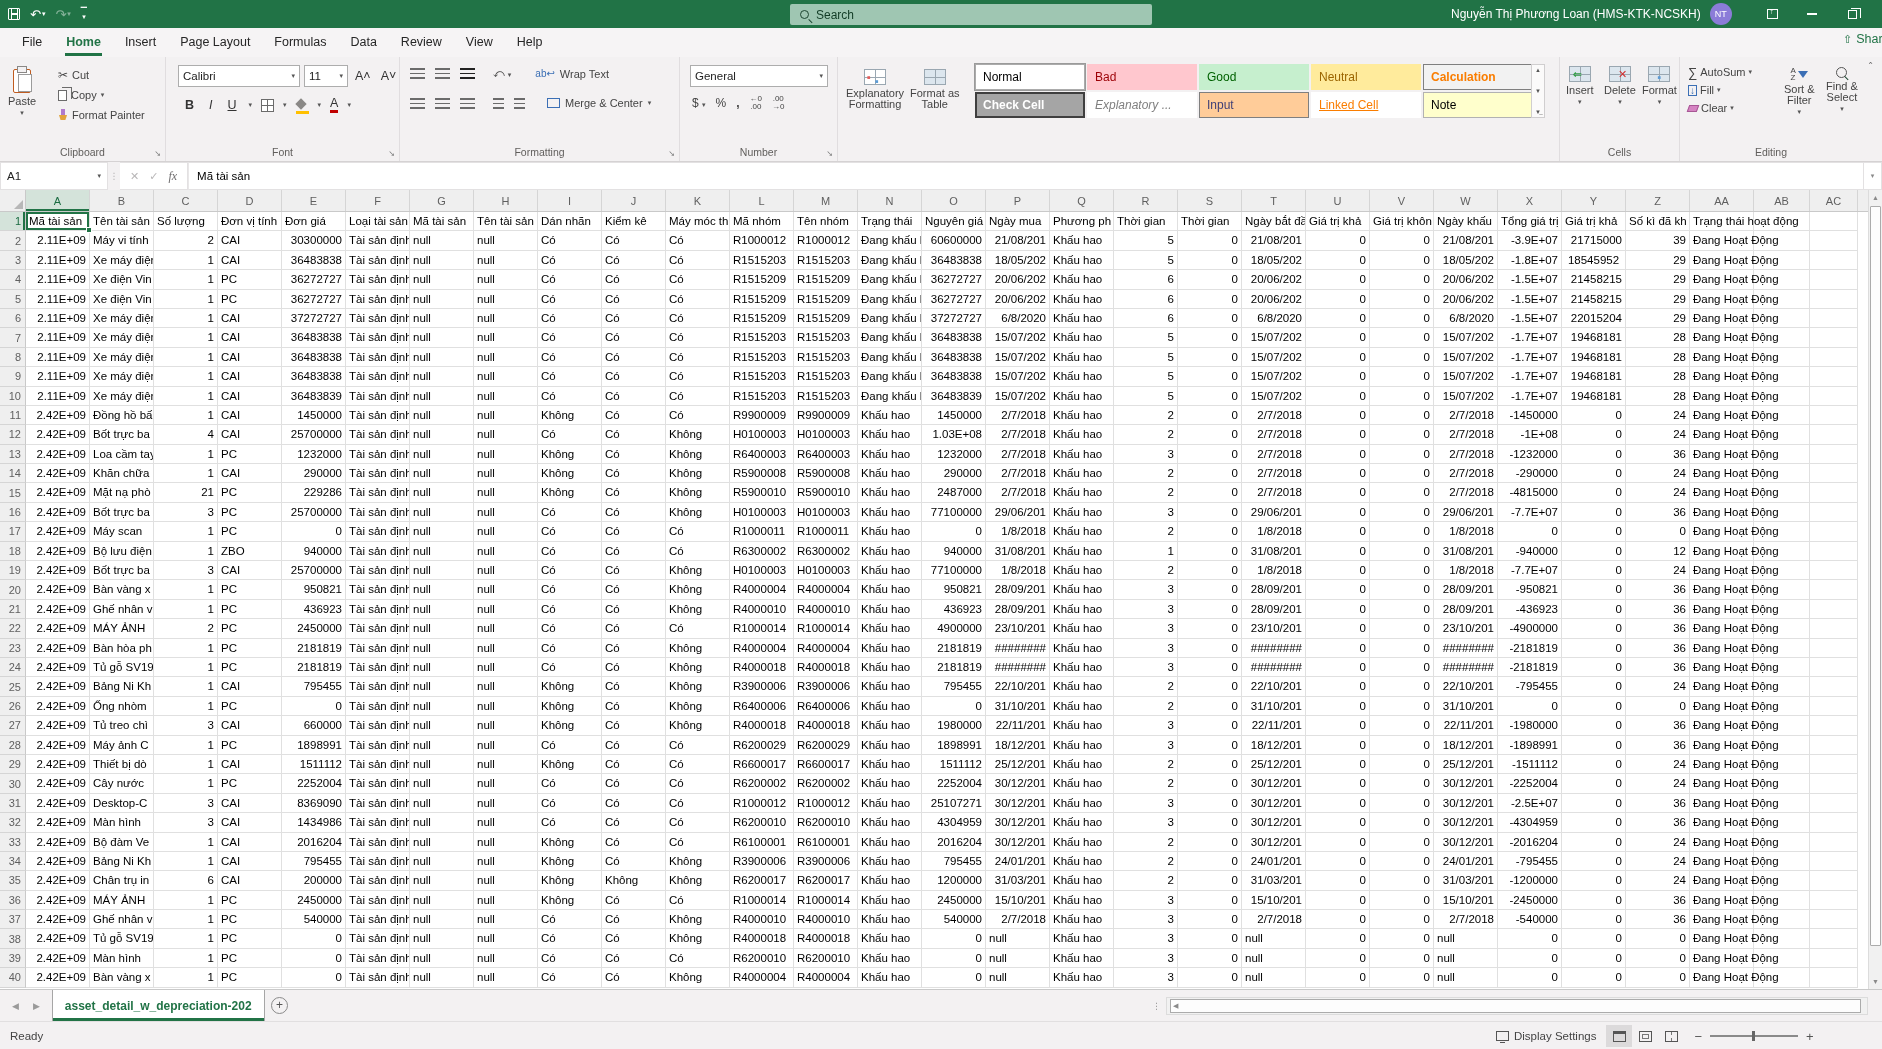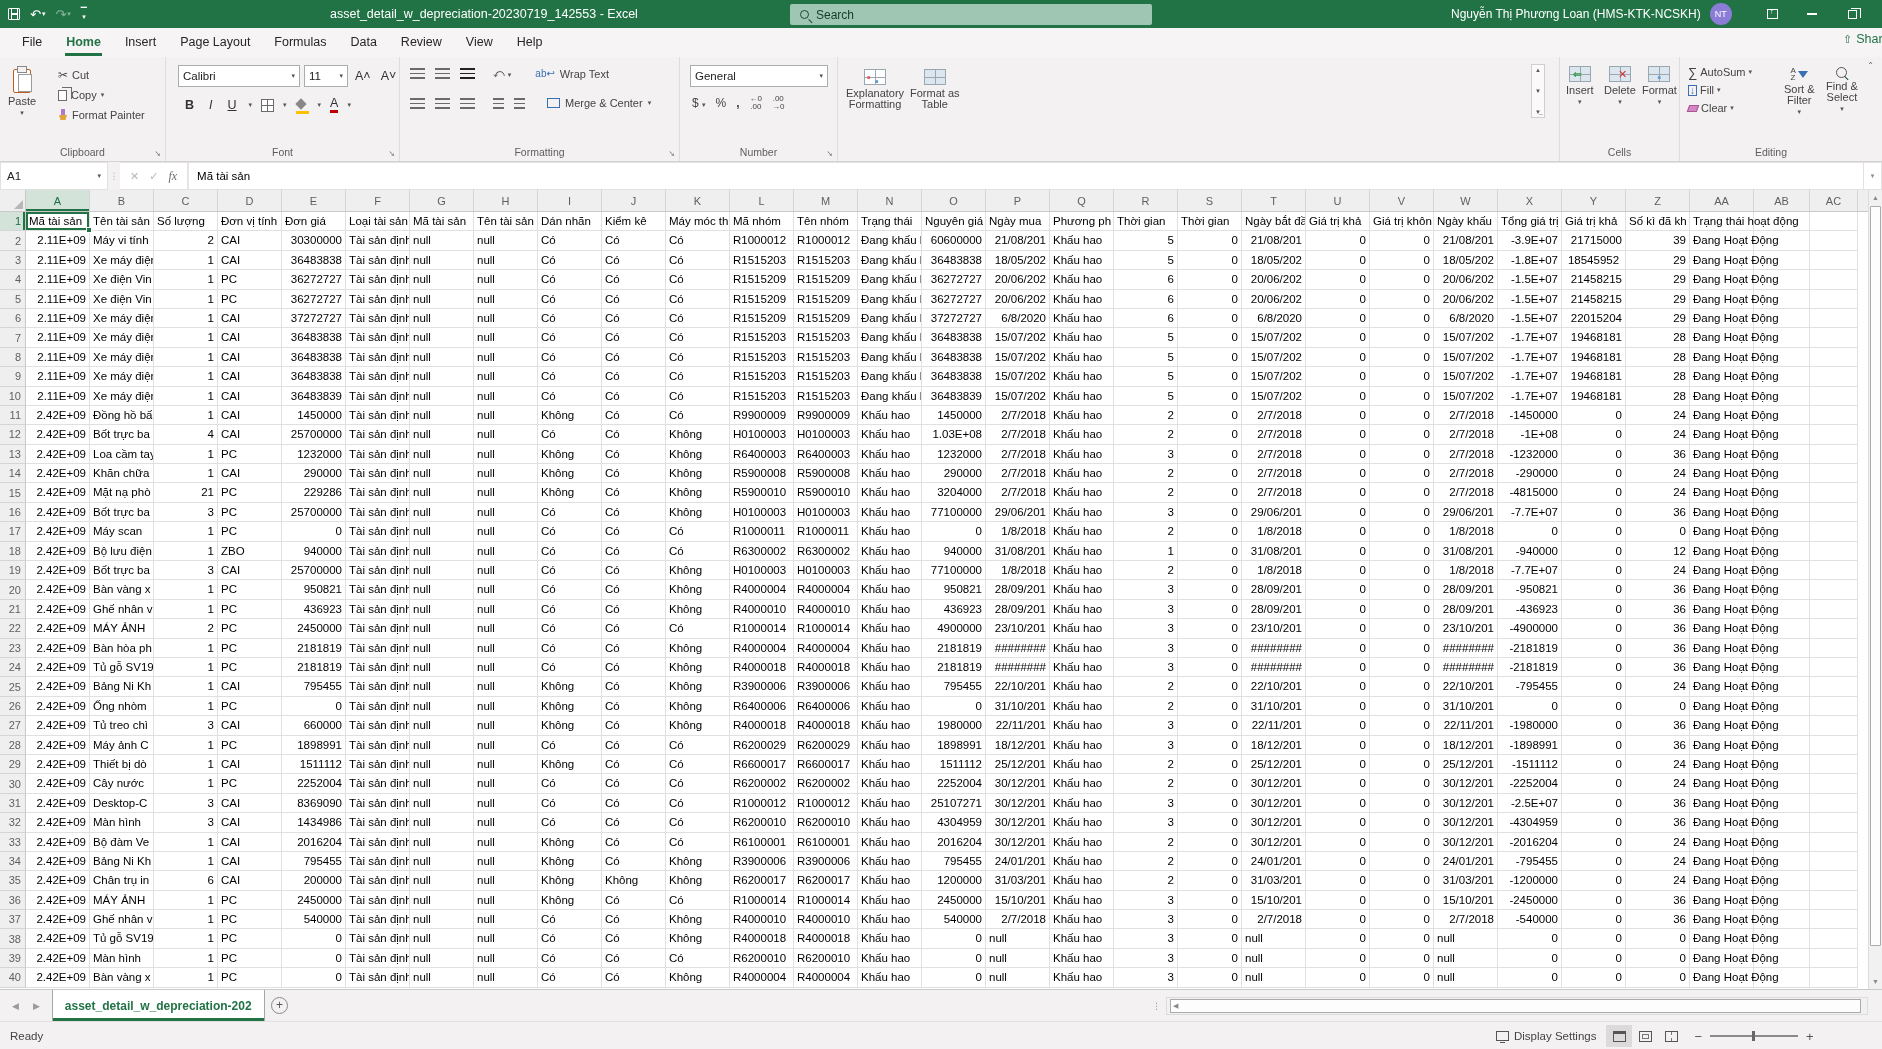--- a/index.html
+++ b/index.html
@@ -148,21 +148,20 @@
     <span class="qbtn">
         <span class="floppy"></span>
       </span>
     <span class="qbtn">↶<span class="mini-chev">▾</span></span>
     <span class="qbtn dim">↷<span class="mini-chev">▾</span></span>
     <span class="qbtn" style="flex-direction:column; line-height:5px;">
         <span style="font-size:8px;">▔</span>
         <span style="font-size:7px;">▾</span>
       </span>
   </div>
-  <div class="title-text">asset_detail_w_depreciation-20230719_142553 - Excel</div>
   <div class="searchbox">
     <span class="mag"></span>
     <span>Search</span>
   </div>
   <div class="user-area">
     <span>Nguyễn Thị Phương Loan (HMS-KTK-NCSKH)</span>
     <span class="avatar">NT</span>
   </div>
   <div class="win-ctrls">
     <span class="wbtn">
@@ -301,20 +300,32 @@
           <span class="ov" style="color:#5b9bd5; left:10px; top:6px;">▪</span>
         </span>
       <span>Explanatory</span>
       <span style="margin-top:-3px;">Formatting</span>
     </div>
     <div style="position:absolute; left:72px; top:4px;" class="bigbtn">
       <span class="mini-grid"></span>
       <span>Format as</span>
       <span style="margin-top:-3px;">Table</span>
     </div>
+    <div class="styles-gallery" id="styles-gallery">
+        <div class="chip" style="background: rgb(255, 255, 255); color: rgb(0, 0, 0); border-color: rgb(171, 171, 171); box-shadow: rgb(154, 154, 154) 0px 0px 0px 1px;">Normal</div>
+        <div class="chip" style="background: rgb(255, 199, 206); color: rgb(156, 0, 6); border-color: transparent;">Bad</div>
+        <div class="chip" style="background: rgb(198, 239, 206); color: rgb(0, 97, 0); border-color: transparent;">Good</div>
+        <div class="chip" style="background: rgb(255, 235, 156); color: rgb(156, 101, 0); border-color: transparent;">Neutral</div>
+        <div class="chip" style="background: rgb(242, 242, 242); color: rgb(250, 125, 0); border-color: rgb(127, 127, 127); font-weight: 700;">Calculation</div>
+        <div class="chip" style="background: rgb(165, 165, 165); color: rgb(255, 255, 255); border-color: rgb(63, 63, 63); box-shadow: rgb(63, 63, 63) 0px 0px 0px 1px inset; font-weight: 700;">Check Cell</div>
+        <div class="chip" style="background: rgb(255, 255, 255); color: rgb(127, 127, 127); border-color: transparent; font-style: italic;">Explanatory ...</div>
+        <div class="chip" style="background: rgb(255, 204, 153); color: rgb(63, 63, 118); border-color: rgb(127, 127, 127);">Input</div>
+        <div class="chip" style="background: rgb(255, 255, 255); color: rgb(250, 125, 0); border-color: transparent; text-decoration: underline;">Linked Cell</div>
+        <div class="chip" style="background: rgb(255, 255, 204); color: rgb(0, 0, 0); border-color: rgb(178, 178, 178);">Note</div>
+      </div>
     <div class="gal-scroll">
       <span>▲</span>
       <span>▼</span>
       <span>▼̲</span>
     </div>
   </div>
 
   <div class="rgroup" style="left:1560px; width:120px;">
     <div style="position:absolute; left:6px; top:0;" class="cellbtn">
       <span class="mini-grid">
@@ -884,21 +895,21 @@
         <div class="gc r" style="width: 64px;">229286</div>
         <div class="gc" style="width: 64px;">Tài sản định</div>
         <div class="gc" style="width: 64px;">null</div>
         <div class="gc" style="width: 64px;">null</div>
         <div class="gc" style="width: 64px;">Không</div>
         <div class="gc" style="width: 64px;">Có</div>
         <div class="gc" style="width: 64px;">Không</div>
         <div class="gc" style="width: 64px;">R5900010</div>
         <div class="gc" style="width: 64px;">R5900010</div>
         <div class="gc" style="width: 64px;">Khấu hao</div>
-        <div class="gc r" style="width: 64px;">3204000</div>
+        <div class="gc r" style="width: 64px;">2487000</div>
         <div class="gc r" style="width: 64px;">2/7/2018</div>
         <div class="gc" style="width: 64px;">Khấu hao</div>
         <div class="gc r" style="width: 64px;">2</div>
         <div class="gc r" style="width: 64px;">0</div>
         <div class="gc r" style="width: 64px;">2/7/2018</div>
         <div class="gc r" style="width: 64px;">0</div>
         <div class="gc r" style="width: 64px;">0</div>
         <div class="gc r" style="width: 64px;">2/7/2018</div>
         <div class="gc r" style="width: 64px;">-4815000</div>
         <div class="gc r" style="width: 64px;">0</div>

